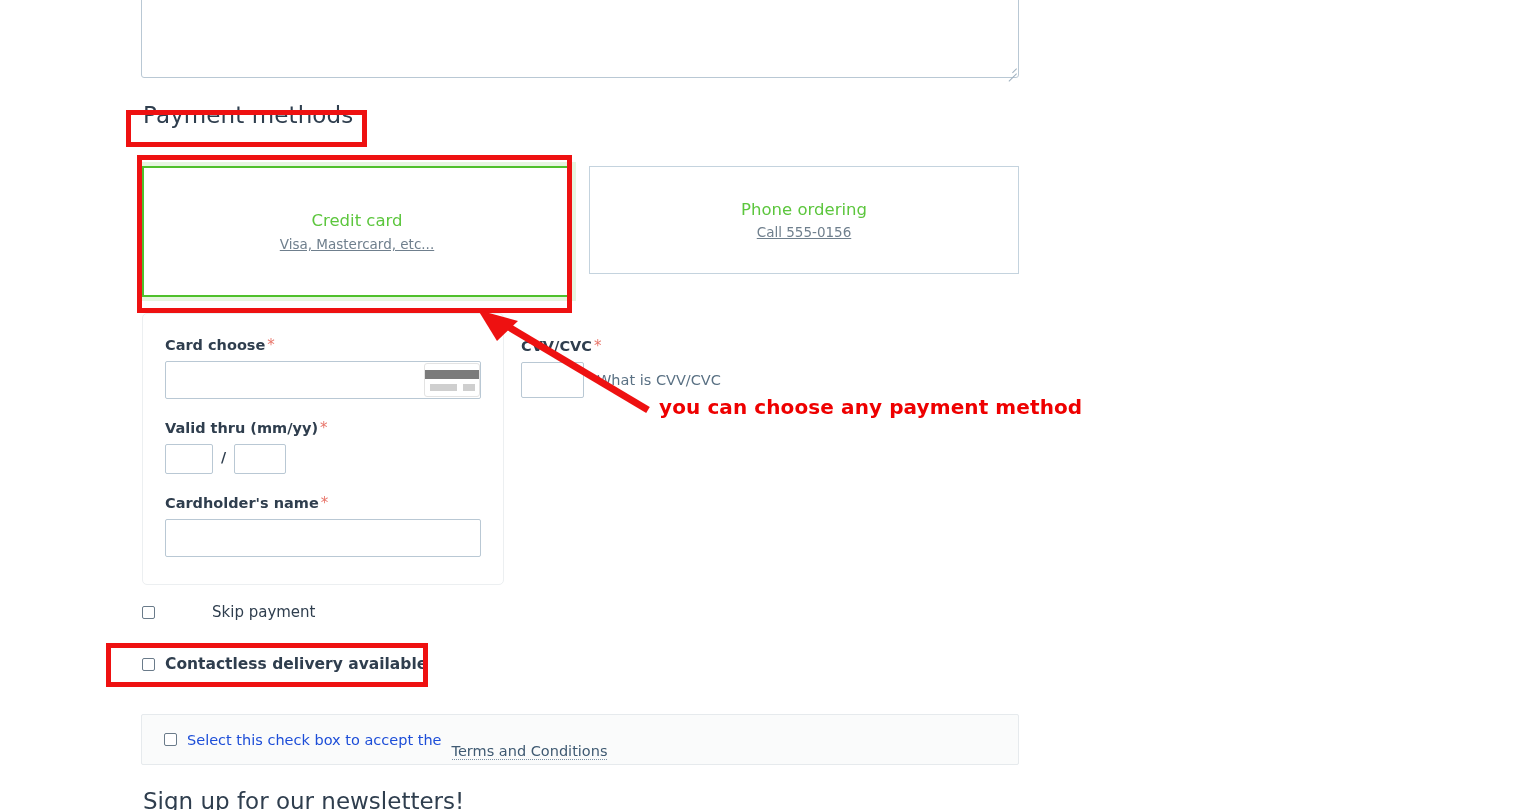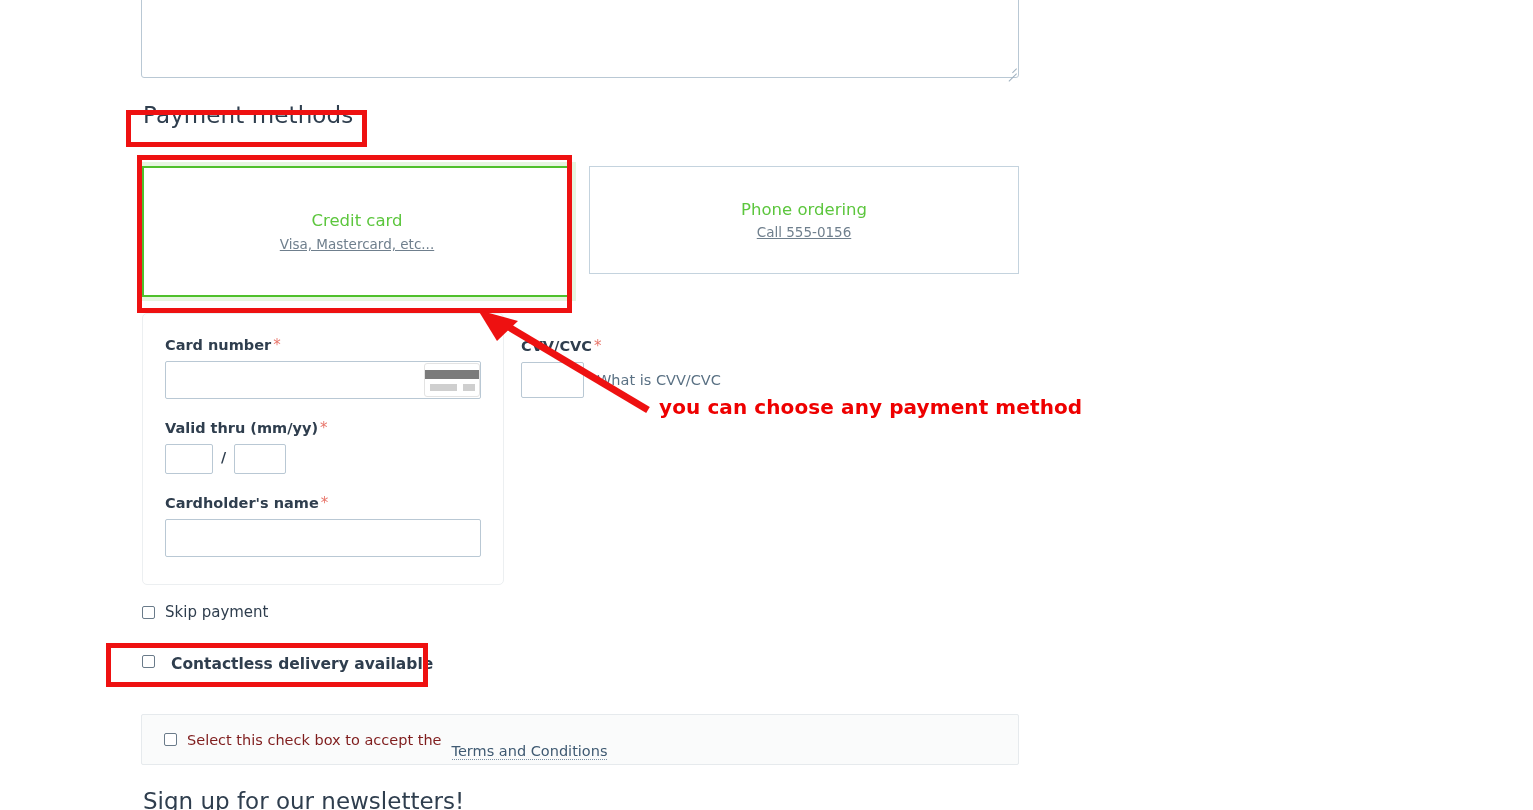--- a/index.html
+++ b/index.html
@@ -193,26 +193,26 @@
     font-size: 14.5px;
     color: #5a7184;
     white-space: nowrap;
   }
 
   
   #skip-payment-row {
     left: 142px; top: 603px;
     display: flex; align-items: center; gap: 10px;
   }
-  #skip-payment-label { font-size: 15px; color: #2f3e4e; }
+  #skip-payment-label { font-size: 15px; color: #2f3e4e; margin-left: 47px; }
 
   
   #contactless-row {
     left: 142px; top: 655px;
-    display: flex; gap: 16px;
+    display: flex; align-items: center; gap: 10px;
   }
   #contactless-label {
     font-size: 15.5px; font-weight: bold; color: #2f3e4e;
     white-space: nowrap;
   }
 
   .cbx {
     appearance: none;
     -webkit-appearance: none;
     width: 13px; height: 13px;
@@ -232,21 +232,21 @@
     box-sizing: border-box;
     border: 1px solid #e6eaed;
     background: #fafbfb;
     border-radius: 2px;
   }
   #terms-row {
     position: absolute;
     left: 22px; top: 0; bottom: 0;
     display: flex; align-items: center; gap: 10px;
   }
-  #terms-text { font-size: 14.5px; color: #7f1d1d; white-space: nowrap; }
+  #terms-text { font-size: 14.5px; color: #1d4ed8; white-space: nowrap; }
   #terms-link {
     font-size: 14.5px;
     color: #3f5a72;
     text-decoration: none;
     border-bottom: 1px dotted #7a8fa1;
     cursor: pointer;
     margin-top: 24px;
   }
 
   
@@ -299,21 +299,21 @@
 </div>
 
 <div class="abs pm-card" id="pm-phone-ordering">
   <div class="pm-title">Phone ordering</div>
   <div class="pm-sub">Call 555-0156</div>
 </div>
 
 <div class="abs" id="credit-card-form"></div>
 
 <div class="abs field-label" id="card-number-label">
-  <span>Card number</span><span class="req-star">*</span>
+  <span>Card choose</span><span class="req-star">*</span>
 </div>
 <input class="abs txt-input" id="card-number-input" type="text" style="">
 <div class="abs" id="card-brand-icon">
   <div class="stripe"></div>
   <div class="chunk-a"></div>
   <div class="chunk-b"></div>
 </div>
 
 <div class="abs field-label" id="valid-thru-label">
   <span>Valid thru (mm/yy)</span><span class="req-star">*</span>

